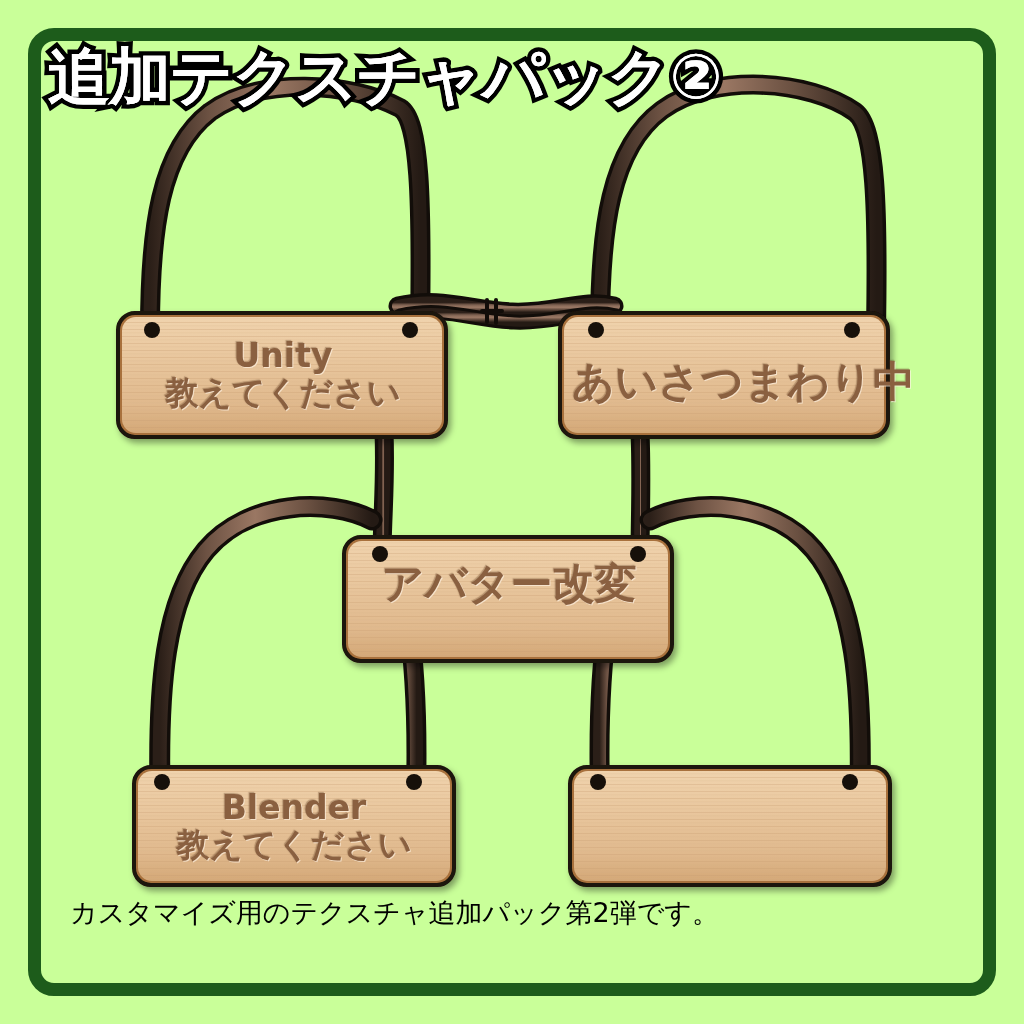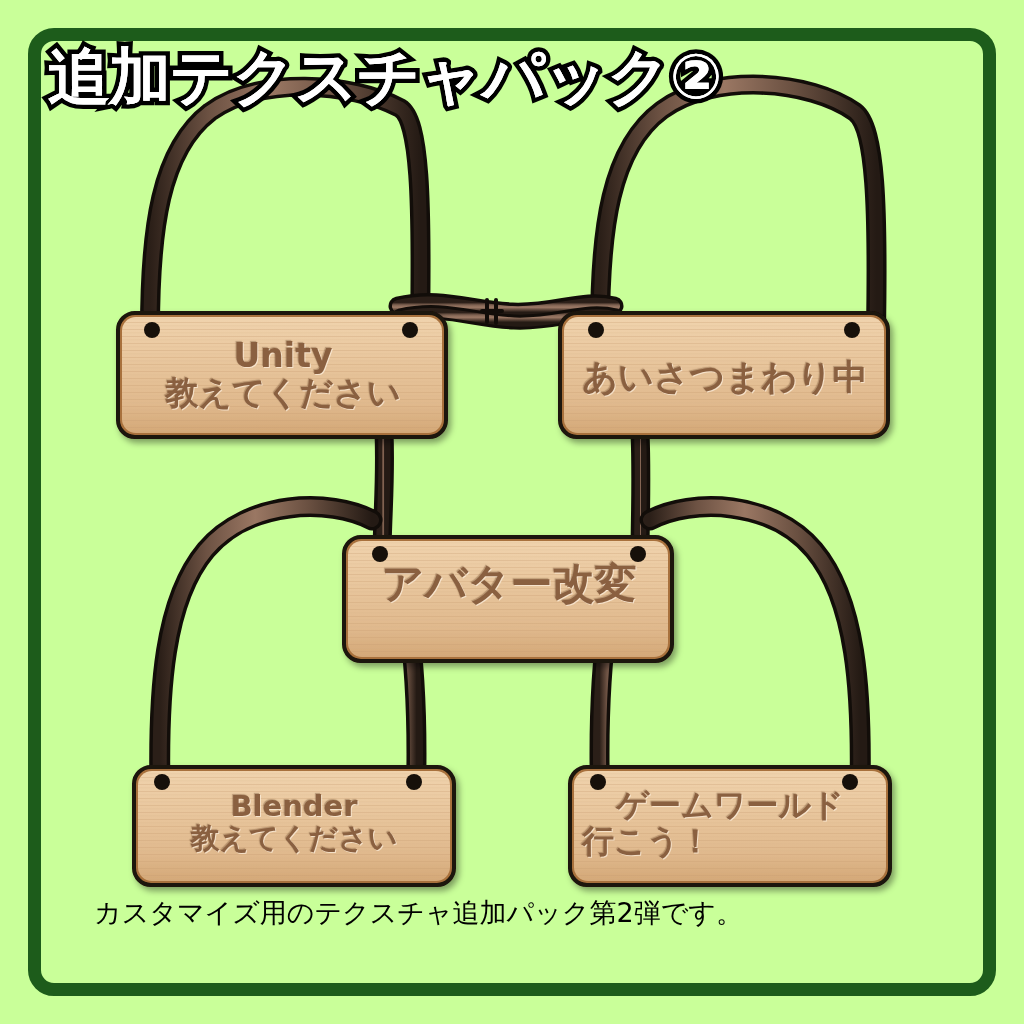--- a/index.html
+++ b/index.html
@@ -73,21 +73,21 @@
     position: absolute;
     left: 70px;
     top: 896px;
     z-index: 30;
     font-family: "DejaVu Sans", sans-serif;
     font-size: 27px;
     line-height: 1.28;
     color: #000000;
     white-space: nowrap;
   }
-  #caption .cap-line { display: block; margin-left: 24px; }
+  #caption .cap-line { display: block; }
 
   
   .plaque-text {
     position: absolute;
     z-index: 25;
     text-align: center;
     font-family: "DejaVu Sans", sans-serif;
     font-weight: 700;
     color: #8a6040;
     text-shadow:
@@ -236,37 +236,33 @@
   </svg>
 
   <div id="title">追加テクスチャパック②</div>
   <div id="title-fill">追加テクスチャパック②</div>
 
   <div class="plaque-text" style="left:130px; top:338px; width:306px; font-size:33px;text-align:center;">
     <span class="ln">Unity</span>
     <span class="ln">教えてください</span>
   </div>
 
-  <div class="plaque-text" style="left:572px; top:358px; width:306px; font-size:35px;">
+  <div class="plaque-text" style="left:572px; top:358px; width:306px; font-size:42px;">
     <span class="ln">あいさつまわり中</span>
   </div>
 
   <div class="plaque-text" style="left:356px; top:560px; width:306px; font-size:42px;">
     <span class="ln">アバター改変</span>
   </div>
 
-  <div class="plaque-text" style="left:146px; top:790px; width:296px; font-size:29px;">
+  <div class="plaque-text" style="left:146px; top:790px; width:296px; font-size:33px;">
     <span class="ln">Blender</span>
     <span class="ln">教えてください</span>
   </div>
 
-  <div class="plaque-text" style="left:582px; top:788px; width:296px; font-size:32px;">
-    <span class="ln">ゲームワールド</span>
-    <span class="ln" style="text-align:left;">行こう！</span>
-  </div>
 
   <div id="caption">
     <span class="cap-line">カスタマイズ用のテクスチャ追加パック第2弾です。</span>
   </div>
 
   <div id="frame"></div>
 
 </div>
 
 </body></html>

